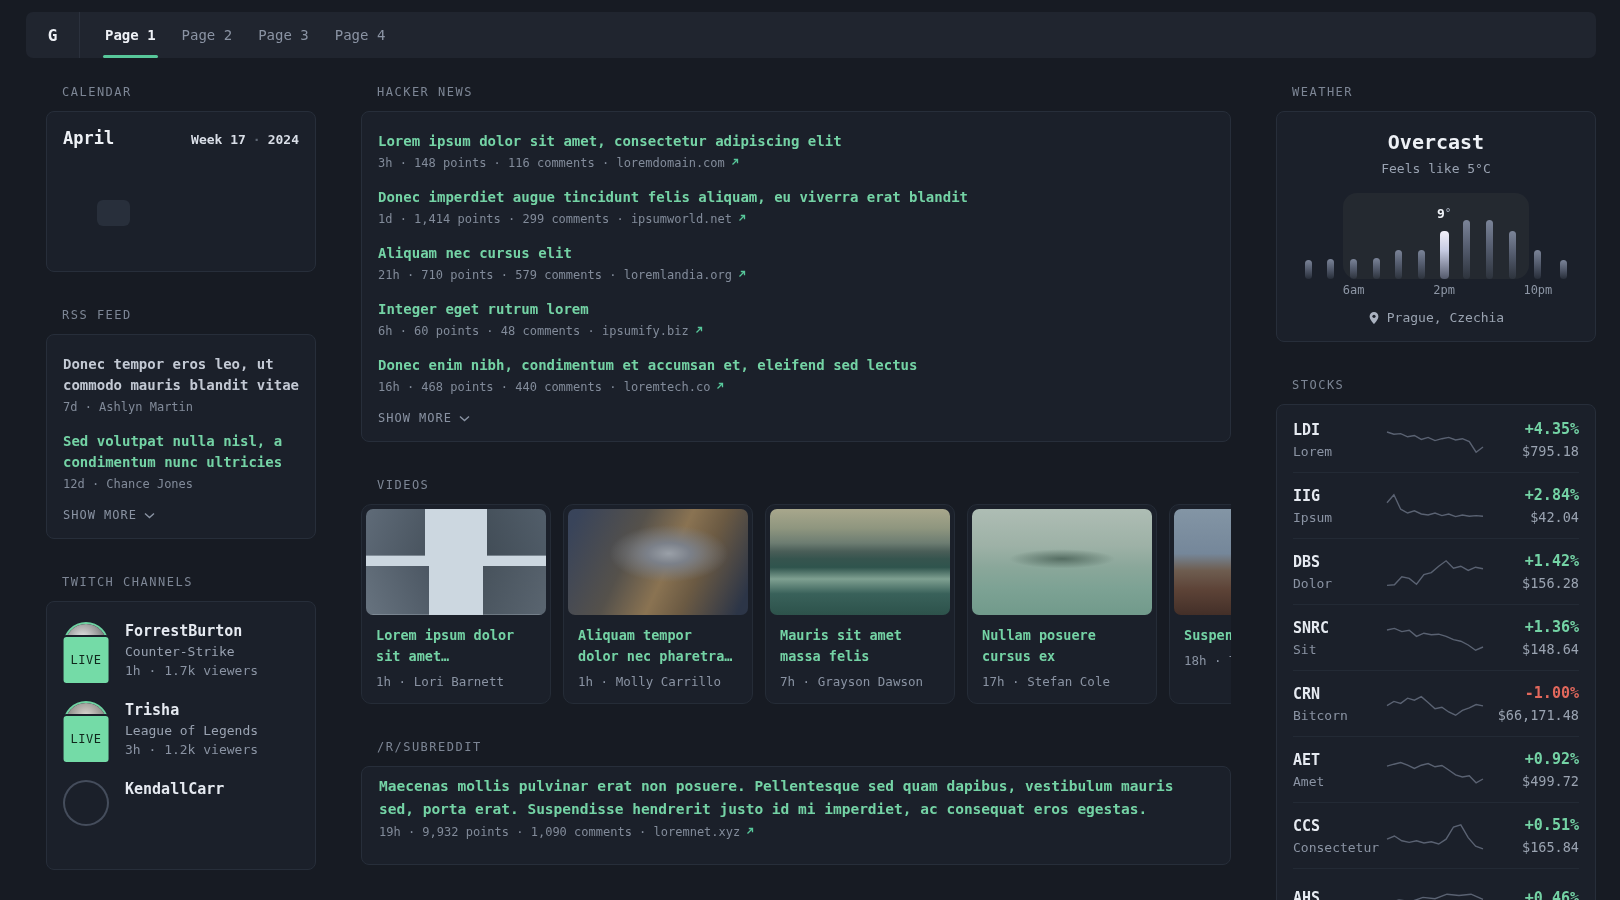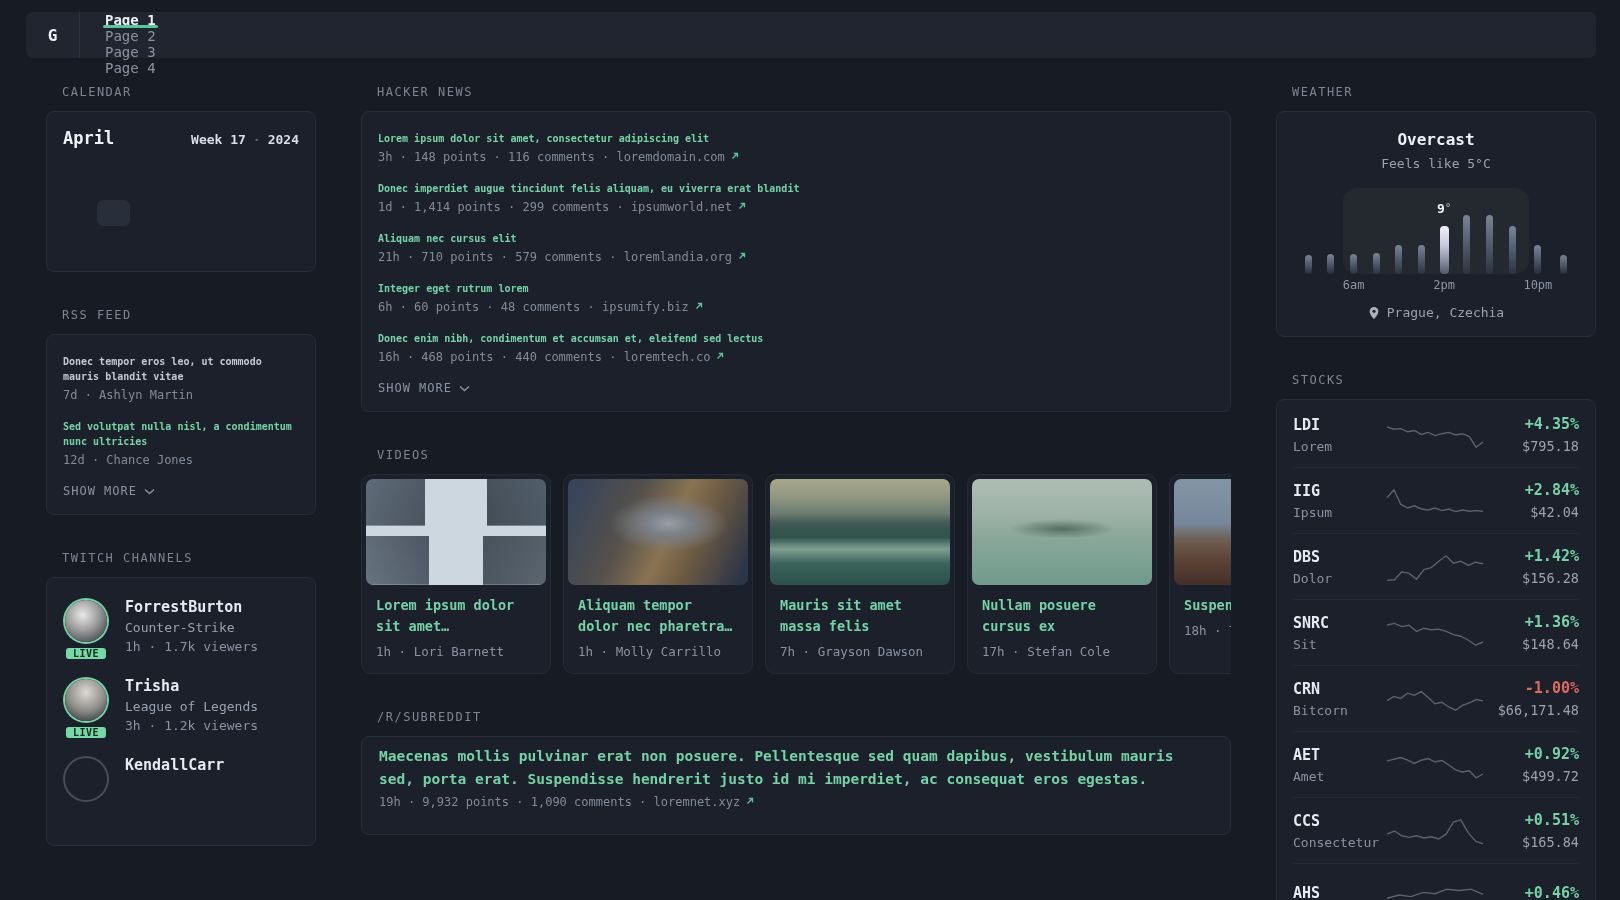--- a/index.html
+++ b/index.html
@@ -15,21 +15,21 @@
   }
   
   .navbar{
     margin:12px 24px 0 26px;height:46px;background:#20252f;
     border-radius:7px;display:flex;align-items:stretch;
   }
   .nav-logo{
     width:54px;display:flex;align-items:center;justify-content:center;
     font-size:16px;font-weight:bold;color:#eef1f6;border-right:1px solid #2b313d;
   }
-  .nav-tabs{display:flex;padding-left:12px;flex-direction:column;}
+  .nav-tabs{display:flex;padding-left:12px;}
   .tab{
     position:relative;display:flex;align-items:center;padding:0 13px;
     font-size:14px;color:#8a93a3;cursor:pointer;
   }
   .tab.active{color:#eef1f6;font-weight:bold;}
   .tab.active::after{
     content:"";position:absolute;left:11px;right:11px;bottom:0;height:3px;
     border-radius:2px;background:#57c79a;
   }
   
@@ -63,42 +63,42 @@
   .cal-cell{
     height:26px;line-height:26px;text-align:center;font-size:13px;color:#99a2b1;
     border-radius:6px;
   }
   .cal-cell.adjacent{color:#5d6673;}
   .cal-cell.today{background:#282f3b;color:#f0f3f8;font-weight:bold;}
   
   .feed-card{padding:19px 16px 16px;}
   .feed-item{margin-bottom:17px;}
   .item-title{
-    display:block;font-size:10px;font-weight:bold;color:#74d3a5;
+    display:block;font-size:14px;font-weight:bold;color:#74d3a5;
     line-height:1.5;text-decoration:none;cursor:pointer;
   }
   .item-title.visited{color:#c3c9d4;}
   .item-meta{font-size:12px;color:#828b9a;margin-top:4px;}
   .domain{color:#828b9a;text-decoration:none;cursor:pointer;}
   
   .twitch-card{padding:20px 16px;}
   .twitch-row{display:flex;gap:16px;margin-bottom:23px;cursor:pointer;}
   .avatar-wrap{position:relative;width:46px;flex:0 0 46px;}
   .avatar{
     width:42px;height:42px;border-radius:50%;margin:2px;
     box-shadow:0 0 0 2px #6fd3a2;
   }
   .avatar.offline{box-shadow:0 0 0 2px #454d5c;}
   .avatar-1{background:radial-gradient(circle at 42% 35%,#e9e9e9,#9a9a9a 45%,#484d52 82%);}
   .avatar-2{background:radial-gradient(circle at 50% 32%,#ddd9d3,#8e8c88 52%,#3d4146 86%);}
   .avatar-3{background:radial-gradient(circle at 46% 40%,#ecdfca,#c8a popup98b 55%,#6a7076 90%);}
   .live-badge{
     position:absolute;left:50%;bottom:-7px;transform:translateX(-50%);
-    background:#74dba7;color:#10271c;font-size:10px;font-weight:bold;
-    padding:0 7px;border-radius:5px;border:2px solid #1b202a;letter-spacing:.5px;
+    background:#74dba7;color:#10271c;font-size:12px;font-weight:normal;
+    padding:16px 7px;border-radius:5px;border:2px solid #1b202a;letter-spacing:.5px;
   }
   .twitch-name{font-size:15px;font-weight:bold;color:#e6eaf1;}
   .twitch-game{font-size:13px;color:#99a2b1;margin-top:4px;}
   .twitch-meta{font-size:13px;color:#8a93a3;margin-top:4px;}
   
   .videos-row{display:flex;gap:12px;overflow:hidden;}
   .video-card{
     width:190px;flex:0 0 190px;background:#1b202a;border:1px solid #252c37;
     border-radius:10px;padding:4px;text-decoration:none;cursor:pointer;
   }
@@ -131,21 +131,21 @@
     radial-gradient(42% 13% at 50% 47%,rgba(35,58,48,.55),rgba(0,0,0,0) 70%),
     linear-gradient(180deg,#aebdb4 0%,#9db1a6 35%,#8aa79a 55%,#7da294 75%,#719a8b 100%);}
   .thumb-field{background:
     radial-gradient(20% 40% at 55% 52%,rgba(24,27,33,.85),rgba(0,0,0,0) 72%),
     linear-gradient(180deg,#8395a5 0%,#75879a 42%,#6e5d50 58%,#5d4337 76%,#432f28 100%);}
   
   .sub-card{padding:8px 17px;}
   .sub-title{font-size:14.5px;line-height:1.6;}
   
   .weather-card{padding:18px 20px 16px;text-align:center;}
-  .weather-cond{font-size:16px;font-weight:bold;color:#eef1f6;}
+  .weather-cond{font-size:20px;font-weight:bold;color:#eef1f6;}
   .weather-feels{font-size:13px;color:#99a2b1;margin-top:7px;}
   .weather-chart{position:relative;height:104px;margin-top:17px;}
   .daytime{
     position:absolute;left:16.6%;width:66.8%;top:0;bottom:18px;
     background:rgba(225,212,180,.05);border-radius:14px;
   }
   .wbars{position:relative;display:flex;height:100%;}
   .wbar-col{
     position:relative;flex:1;display:flex;flex-direction:column;
     justify-content:flex-end;align-items:center;

